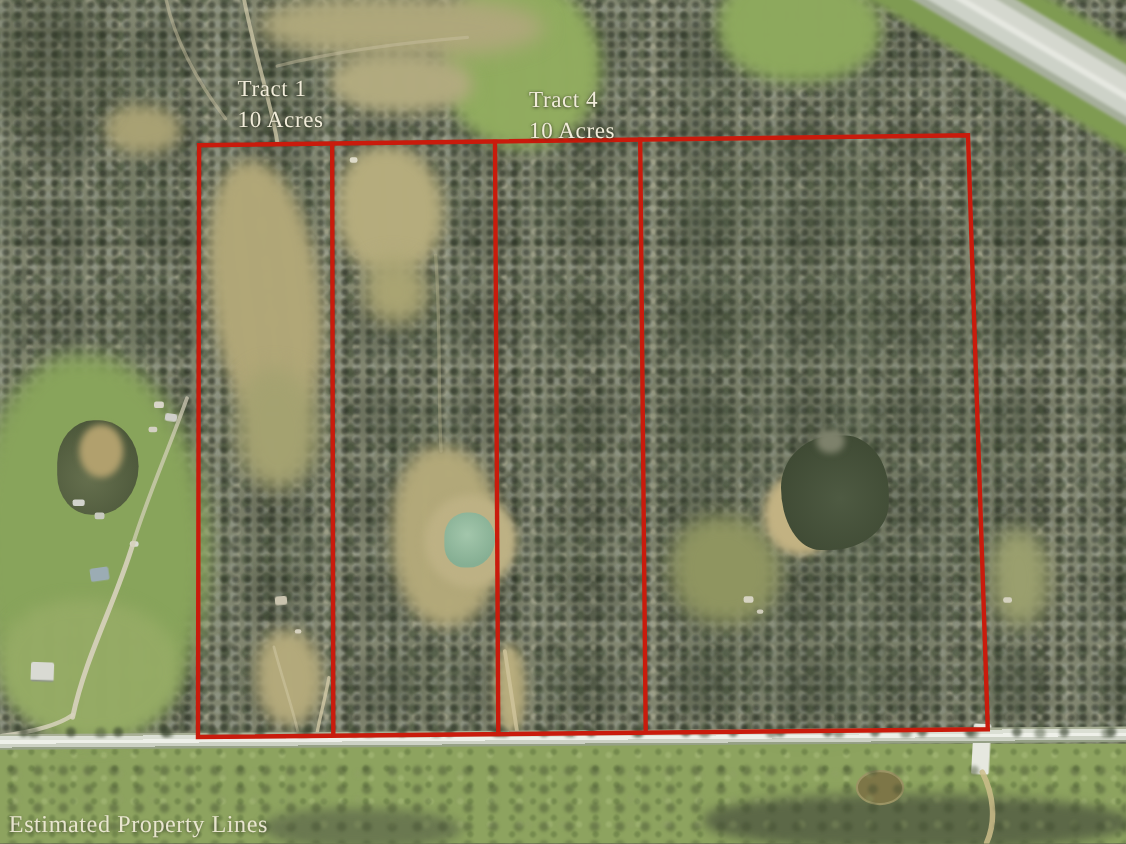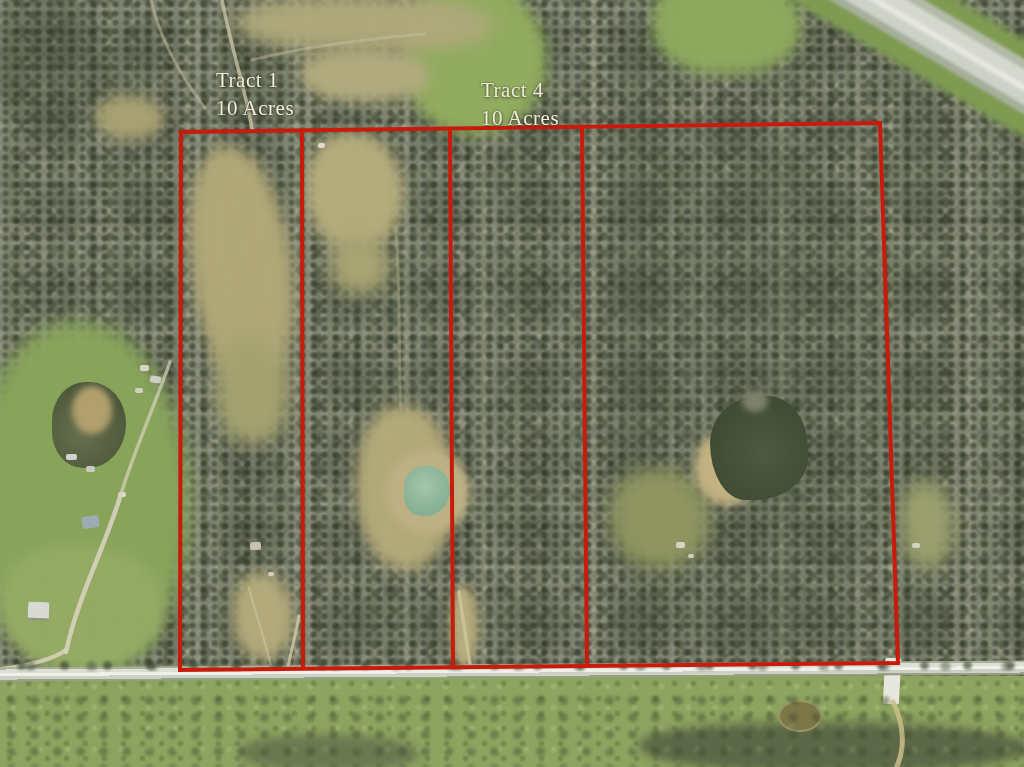--- a/index.html
+++ b/index.html
@@ -150,14 +150,15 @@
 
   <div class="tract-label" style="left:216px;top:66px">
     <div>Tract 1</div>
     <div>10 Acres</div>
   </div>
   <div class="tract-label" style="left:481px;top:76px">
     <div>Tract 4</div>
     <div>10 Acres</div>
   </div>
 
+  <div class="caption">Estimated Property Lines</div>
 
 </div>
 
 </body></html>

